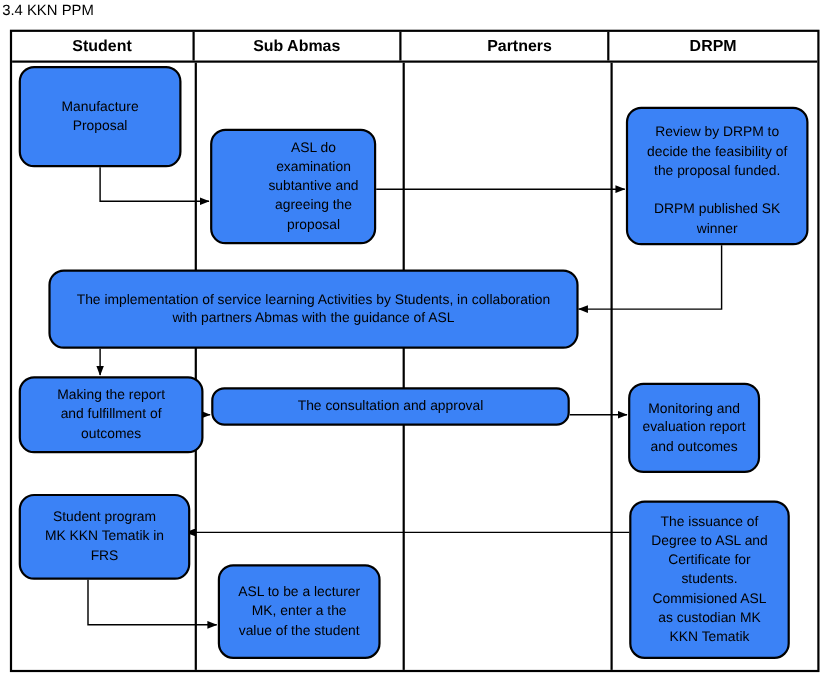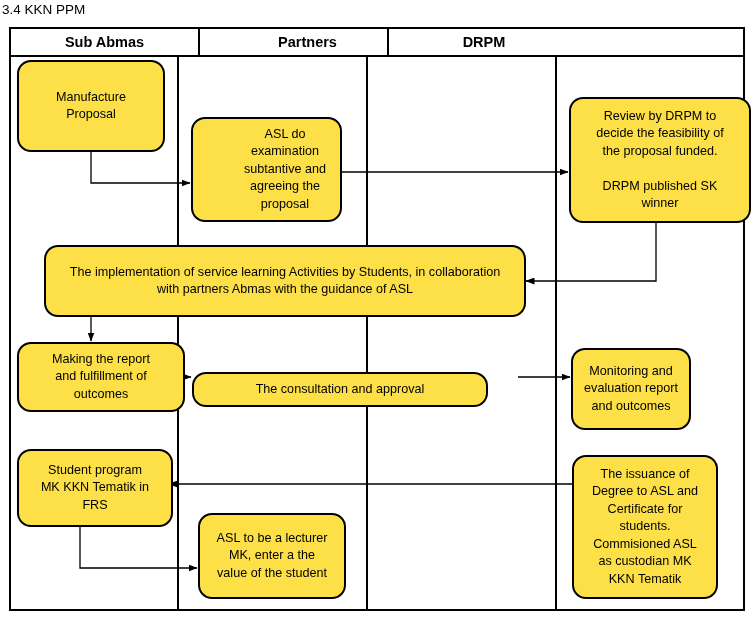--- a/index.html
+++ b/index.html
@@ -69,21 +69,21 @@
     width: 2px;
     background: #000;
   }
 
   
   .node {
     position: absolute;
     box-sizing: border-box;
     border: 2.2px solid #000;
     border-radius: 14px;
-    background: #fde047;
+    background: #3b82f6;
     display: flex;
     align-items: center;
     justify-content: center;
     text-align: center;
     font-size: 12.6px;
     line-height: 17.5px;
     padding: 4px 8px;
     z-index: 3;
   }
   .node .node-text { display: block; width: 100%; }
@@ -104,20 +104,21 @@
   }
 </style>
 </head>
 <body>
 
 <div id="section-title">3.4 KKN PPM</div>
 
 <div id="swimlane-table">
 
   <div id="lane-header-row">
+    <div class="lane-header" style="width:166px;">Student</div>
     <div class="lane-header" style="width:189px;">Sub Abmas</div>
     <div class="lane-header" style="width:189px;padding-left:28px;">Partners</div>
     <div class="lane-header" style="width:190px;">DRPM</div>
   </div>
 
   <div class="lane-divider" style="left:166px;"></div>
   <div class="lane-divider" style="left:355px;"></div>
   <div class="lane-divider" style="left:544px;"></div>
 
 </div>
@@ -149,33 +150,33 @@
 </svg>
 
 <div class="node" style="left:17px; top:60px; width:148px; height:92px;">
   <span class="node-text">Manufacture<br>Proposal</span>
 </div>
 
 <div class="node" style="left:191px; top:117px; width:151px; height:105px;padding-left:45px;">
   <span class="node-text">ASL do examination<br>subtantive and<br>agreeing the<br>proposal</span>
 </div>
 
-<div class="node" style="left:569px; top:97px; width:182px; height:126px;">
+<div class="node" style="left:569px; top:97px; width:166px; height:126px;align-items:flex-end;">
   <span class="node-text">Review by DRPM to<br>decide the feasibility of<br>the proposal funded.<br><br>DRPM published SK<br>winner</span>
 </div>
 
 <div class="node" style="left:44px; top:245px; width:482px; height:72px;">
   <span class="node-text">The implementation of service learning Activities by Students, in collaboration<br>with partners Abmas with the guidance of ASL</span>
 </div>
 
 <div class="node" style="left:17px; top:342px; width:168px; height:70px;">
   <span class="node-text">Making the report<br>and fulfillment of<br>outcomes</span>
 </div>
 
-<div class="node" style="left:192px; top:372px; width:296px; height:35px;">
+<div class="node" style="left:192px; top:352px; width:326px; height:35px;border-radius:12px;">
   <span class="node-text">The consultation and approval</span>
 </div>
 
 <div class="node" style="left:571px; top:348px; width:120px; height:82px;">
   <span class="node-text">Monitoring and<br>evaluation report<br>and outcomes</span>
 </div>
 
 <div class="node" style="left:17px; top:449px; width:156px; height:78px;">
   <span class="node-text">Student program<br>MK KKN Tematik in<br>FRS</span>
 </div>

